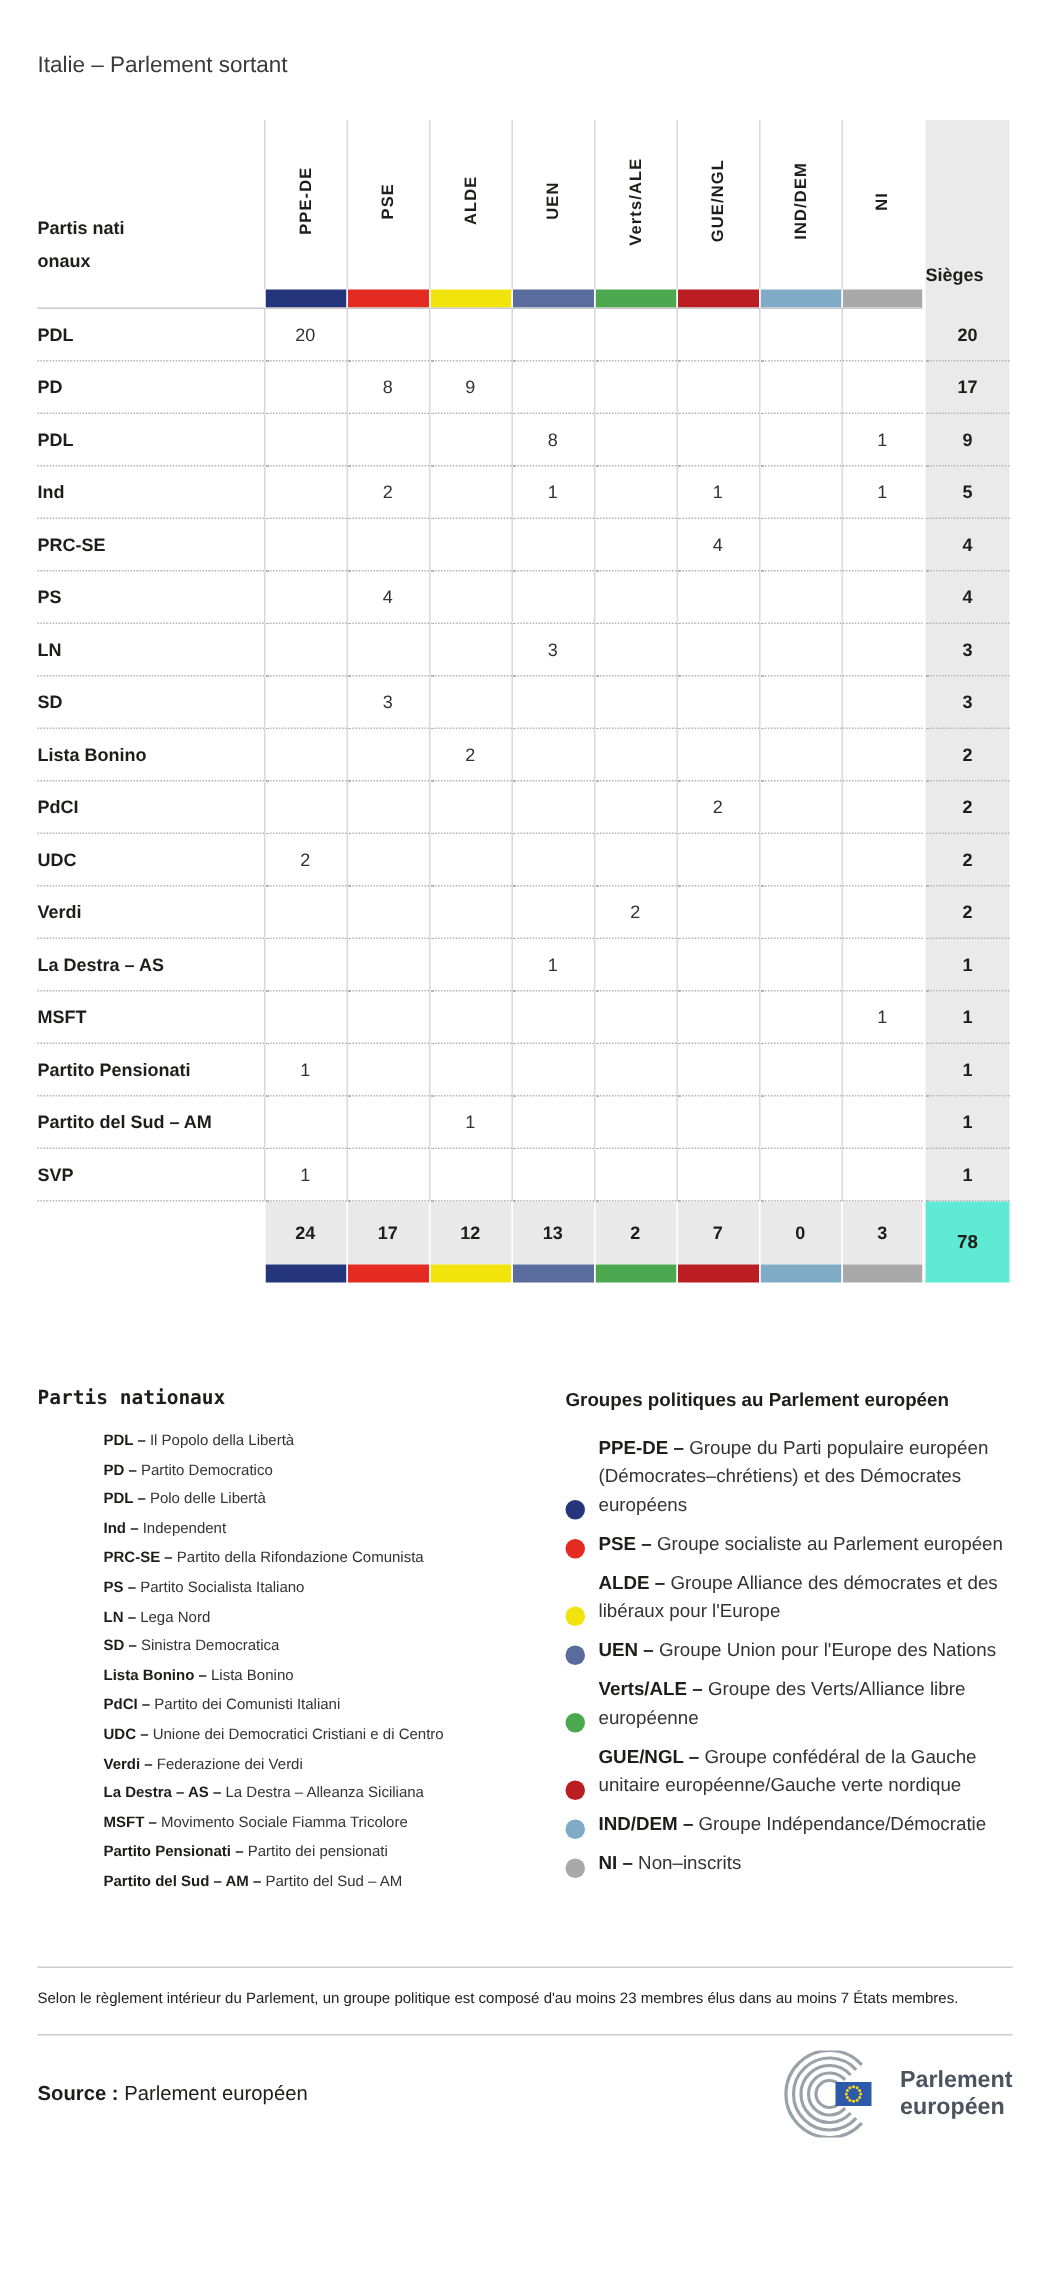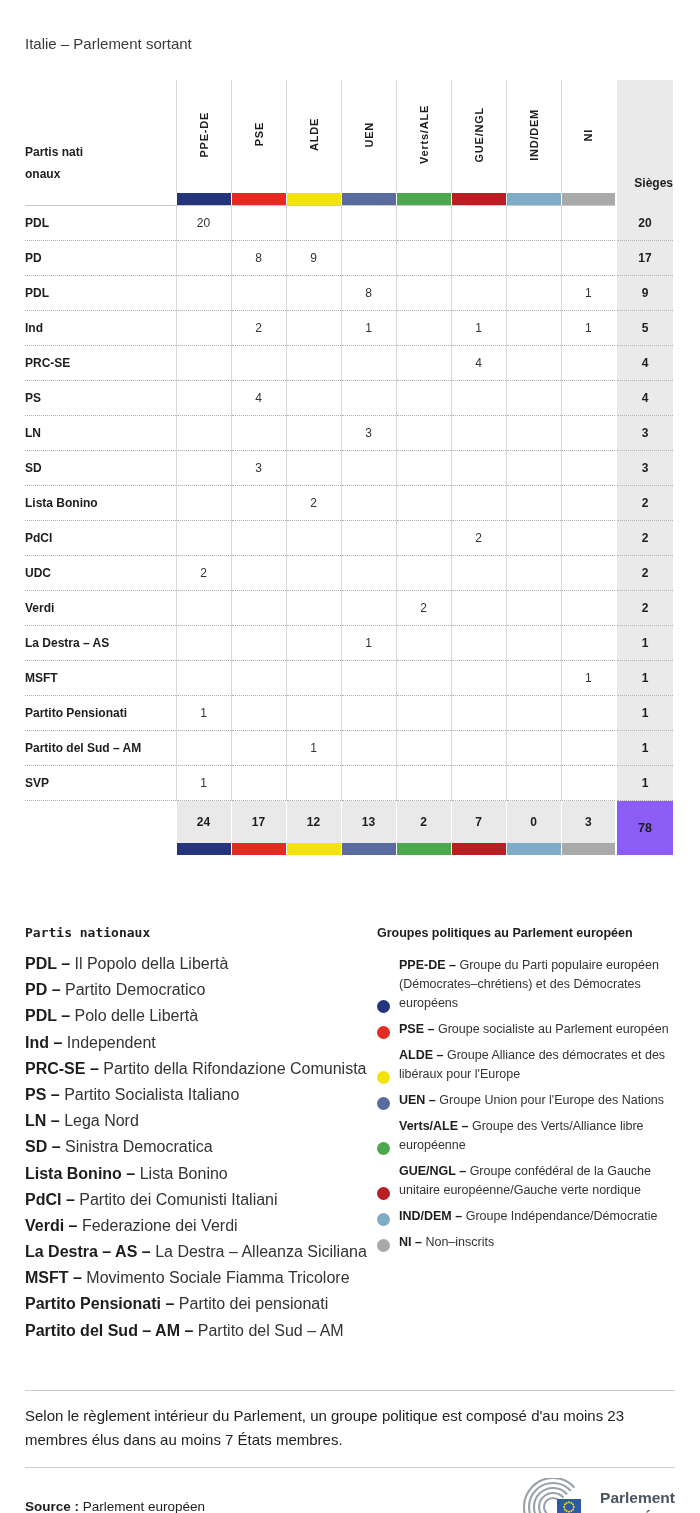--- a/index.html
+++ b/index.html
@@ -13,55 +13,55 @@
   
   table.seats{border-collapse:collapse;margin:28px 0 0 25px;table-layout:fixed;}
   col.c-party{width:151px;} col.c-group{width:55px;} col.c-seats{width:57px;}
   th,td{padding:0;font-weight:400;}
 
   th.party-head{vertical-align:bottom;text-align:left;padding-bottom:8px;}
   .party-head-text{width:60px;word-break:break-all;font-size:12px;font-weight:700;line-height:1.85;}
   th.group-head{height:113px;vertical-align:middle;text-align:center;border-left:1px solid #d9d9d9;}
   .vert{display:inline-block;writing-mode:vertical-rl;transform:rotate(180deg);
         font-size:11px;font-weight:700;letter-spacing:.07em;color:#1d1d1b;}
-  th.seats-head{vertical-align:bottom;text-align:right;font-size:12px;font-weight:700;
+  th.seats-head{vertical-align:bottom;text-align:left;font-size:12px;font-weight:700;
         background:#eaeaea;border-left:2px solid #fff;padding-bottom:16px;}
 
   tr.strip-row td{height:12px;border-bottom:1px solid #c9c9c9;}
   td.strip{border-left:1px solid #fff;}
   td.strip .bar{height:12px;width:100%;}
 
   tbody th.party{height:34px;text-align:left;font-size:12px;font-weight:700;color:#1d1d1b;}
   tbody td.val{height:34px;text-align:center;font-size:12px;color:#333;border-left:1px solid #d9d9d9;}
   tbody td.seats{height:34px;text-align:center;font-size:12px;font-weight:700;background:#eaeaea;border-left:2px solid #fff;}
   tbody tr.data-row th,tbody tr.data-row td{border-top:1px dotted #b3b3b3;}
   tbody tr.data-row:first-child th,tbody tr.data-row:first-child td{border-top:none;}
 
   tr.totals-row td{height:42px;border-top:1px dotted #b3b3b3;}
   td.tot{background:#e9e9e9;text-align:center;font-size:12px;font-weight:700;border-left:1px solid #fff;}
-  td.seats-total{background:#8b5cf6;text-align:center;font-size:12.5px;font-weight:700;border-left:2px solid #fff;}
+  td.seats-total{background:#5eead4;text-align:center;font-size:12.5px;font-weight:700;border-left:2px solid #fff;}
   tr.bottom-strip-row td{height:12px;}
 
   
   .legends{display:flex;margin:70px 25px 0;}
   .legend-parties{flex:0 0 352px;}
   .legend-groups{flex:1;}
   .lp-title{font-family:"DejaVu Sans Mono",monospace;font-size:13px;font-weight:700;margin:0 0 15px;}
   .lg-title{font-size:12.5px;font-weight:700;margin:1px 0 16px;}
-  .p-item{font-size:16px;color:#333;margin-bottom:8.6px;line-height:1.1;}
+  .p-item{font-size:10px;color:#333;margin-bottom:8.6px;line-height:1.1;margin-left:44px;}
   .p-item b{color:#1d1d1b;}
   .g-item{display:flex;margin-bottom:7px;align-items:flex-end;}
   .dot{flex:0 0 13px;width:13px;height:13px;border-radius:50%;margin:2px 9px 0 0;}
   .g-text{font-size:12.5px;line-height:19px;color:#333;}
   .g-text b{color:#1d1d1b;}
 
   
   hr.rule{border:none;border-top:1px solid #ccc;margin:42px 25px 0;}
   hr.rule2{border:none;border-top:1px solid #ccc;margin:15px 25px 0;}
-  .note{margin:13px 25px 0;font-size:15px;line-height:1.6;color:#222;}
+  .note{margin:13px 25px 0;font-size:10px;line-height:1.6;color:#222;}
   .source-row{margin:6px 25px 0;display:flex;justify-content:space-between;align-items:center;min-height:66px;}
   .source{font-size:13.5px;color:#1d1d1b;}
   .source b{font-weight:700;}
   .logo{display:flex;align-items:center;}
   .logo-text{margin-left:8px;font-size:15.5px;font-weight:700;color:#4a545e;line-height:1.15;}
 </style>
 </head>
 <body>
 
 <div class="page">
@@ -378,20 +378,21 @@
           <div class="p-item"><b>PDL – </b><span>Il Popolo della Libertà</span></div>
           <div class="p-item"><b>PD – </b><span>Partito Democratico</span></div>
           <div class="p-item"><b>PDL – </b><span>Polo delle Libertà</span></div>
           <div class="p-item"><b>Ind – </b><span>Independent</span></div>
           <div class="p-item"><b>PRC-SE – </b><span>Partito della Rifondazione Comunista</span></div>
           <div class="p-item"><b>PS – </b><span>Partito Socialista Italiano</span></div>
           <div class="p-item"><b>LN – </b><span>Lega Nord</span></div>
           <div class="p-item"><b>SD – </b><span>Sinistra Democratica</span></div>
           <div class="p-item"><b>Lista Bonino – </b><span>Lista Bonino</span></div>
           <div class="p-item"><b>PdCI – </b><span>Partito dei Comunisti Italiani</span></div>
+          <div class="p-item"><b>UDC – </b><span>Unione dei Democratici Cristiani e di Centro</span></div>
           <div class="p-item"><b>Verdi – </b><span>Federazione dei Verdi</span></div>
           <div class="p-item"><b>La Destra – AS – </b><span>La Destra – Alleanza Siciliana</span></div>
           <div class="p-item"><b>MSFT – </b><span>Movimento Sociale Fiamma Tricolore</span></div>
           <div class="p-item"><b>Partito Pensionati – </b><span>Partito dei pensionati</span></div>
           <div class="p-item"><b>Partito del Sud – AM – </b><span>Partito del Sud – AM</span></div>
         </div>
     </div>
     <div class="legend-groups">
       <h3 class="lg-title">Groupes politiques au Parlement européen</h3>
       <div id="group-legend-list">

